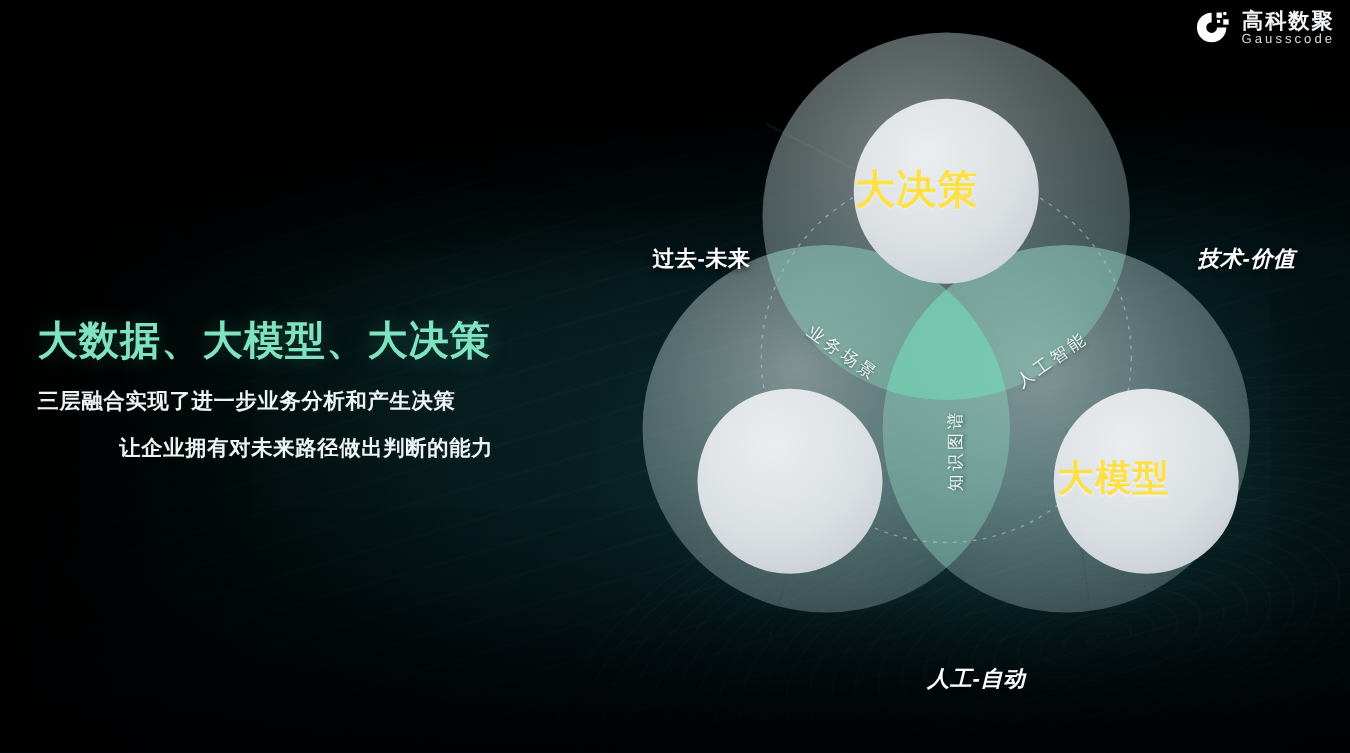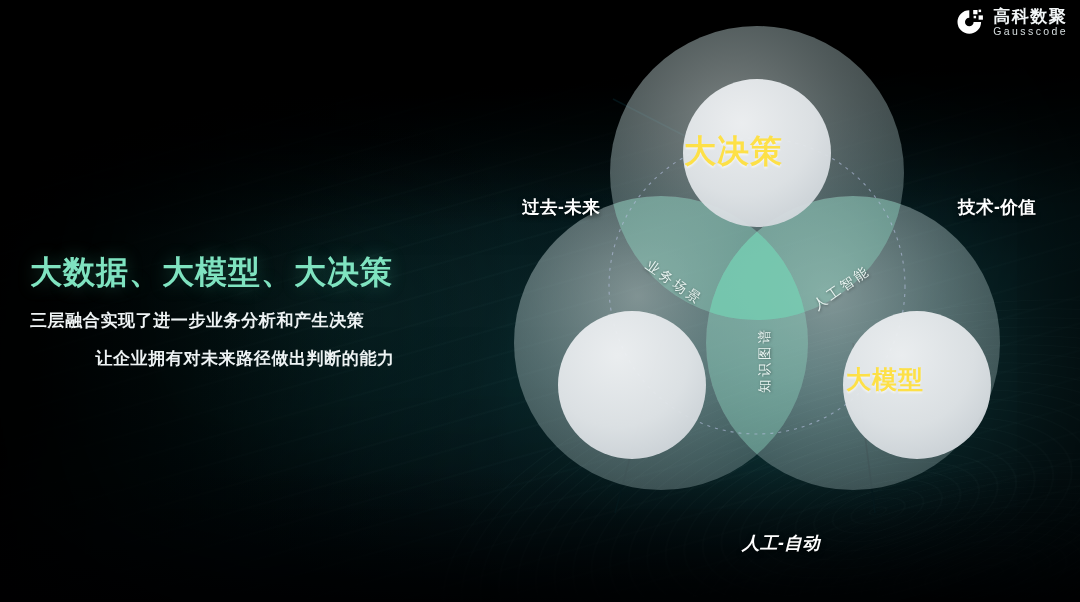--- a/index.html
+++ b/index.html
@@ -51,21 +51,21 @@
     background:linear-gradient(0deg, rgba(0,2,4,0.92) 0%, rgba(0,3,6,0.45) 10%, rgba(0,0,0,0) 22%);
   }
   .bg-leftfade{
     background:linear-gradient(90deg, rgba(0,0,0,0.90) 0%, rgba(0,0,0,0.62) 16%, rgba(0,0,0,0.18) 34%, rgba(0,0,0,0) 48%);
   }
   .bg-vig{
     box-shadow:inset 0 0 180px 60px rgba(0,0,0,0.72);
   }
 
   
-  #logo{position:absolute;right:12px;top:7px;display:flex;align-items:center;gap:9px;}
+  #logo{position:absolute;right:12px;top:7px;display:flex;align-items:center;gap:9px;text-align:center;}
   .logo-mark{position:relative;width:30px;height:30px;flex:0 0 auto;}
   .logo-words{display:flex;flex-direction:column;line-height:1;}
   .logo-cn{
     color:#f2f6f7;font-size:17px;font-weight:700;letter-spacing:1.5px;
     font-family:"Liberation Sans","DejaVu Sans",sans-serif;
   }
   .logo-en{
     color:#d7dee0;font-size:10.5px;letter-spacing:2.4px;margin-top:1px;
     font-family:"Liberation Sans","DejaVu Sans",sans-serif;
   }
@@ -204,20 +204,20 @@
       <circle cx="420" cy="372" r="74" fill="url(#gCore)" opacity=".95"></circle>
     </svg>
 
     <span class="lobe-label" style="left:150px;top:242px;transform:rotate(35deg);transform-origin:left center;">业务场景</span>
 
     <span class="lobe-label" style="left:318px;top:285px;transform:rotate(-35deg);transform-origin:left center;">人工智能</span>
 
     <span class="lobe-label" style="left:268px;top:371px;transform:rotate(270deg);transform-origin:left center;">知识图谱</span>
 
     <span class="core-label" style="left:187px;top:117px;font-size:32px;">大决策</span>
-    <span class="core-label" style="left:349px;top:350px;font-size:25px;">大模型</span>
+    <span class="core-label" style="left:349px;top:350px;font-size:29px;">大模型</span>
   </div>
 
   <span class="axis-label" style="left:509px;top:195px;margin-left:13px;">过去-未来</span>
-  <span class="axis-label" style="left:958px;top:195px;">技术-价值</span>
+  <span class="axis-label" style="left:958px;top:195px;font-style:italic;">技术-价值</span>
   <span class="axis-label" style="left:742px;top:531px;font-style:italic;">人工-自动</span>
 
 </div>
 
 </body></html>

